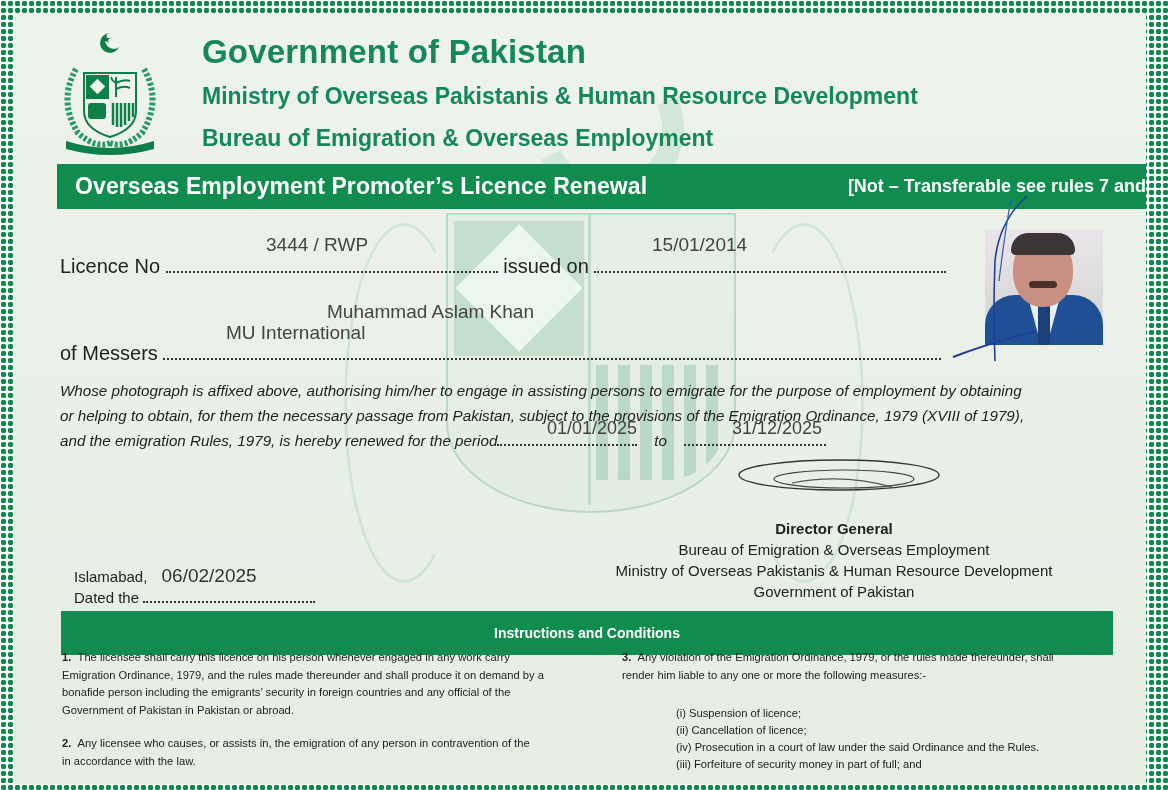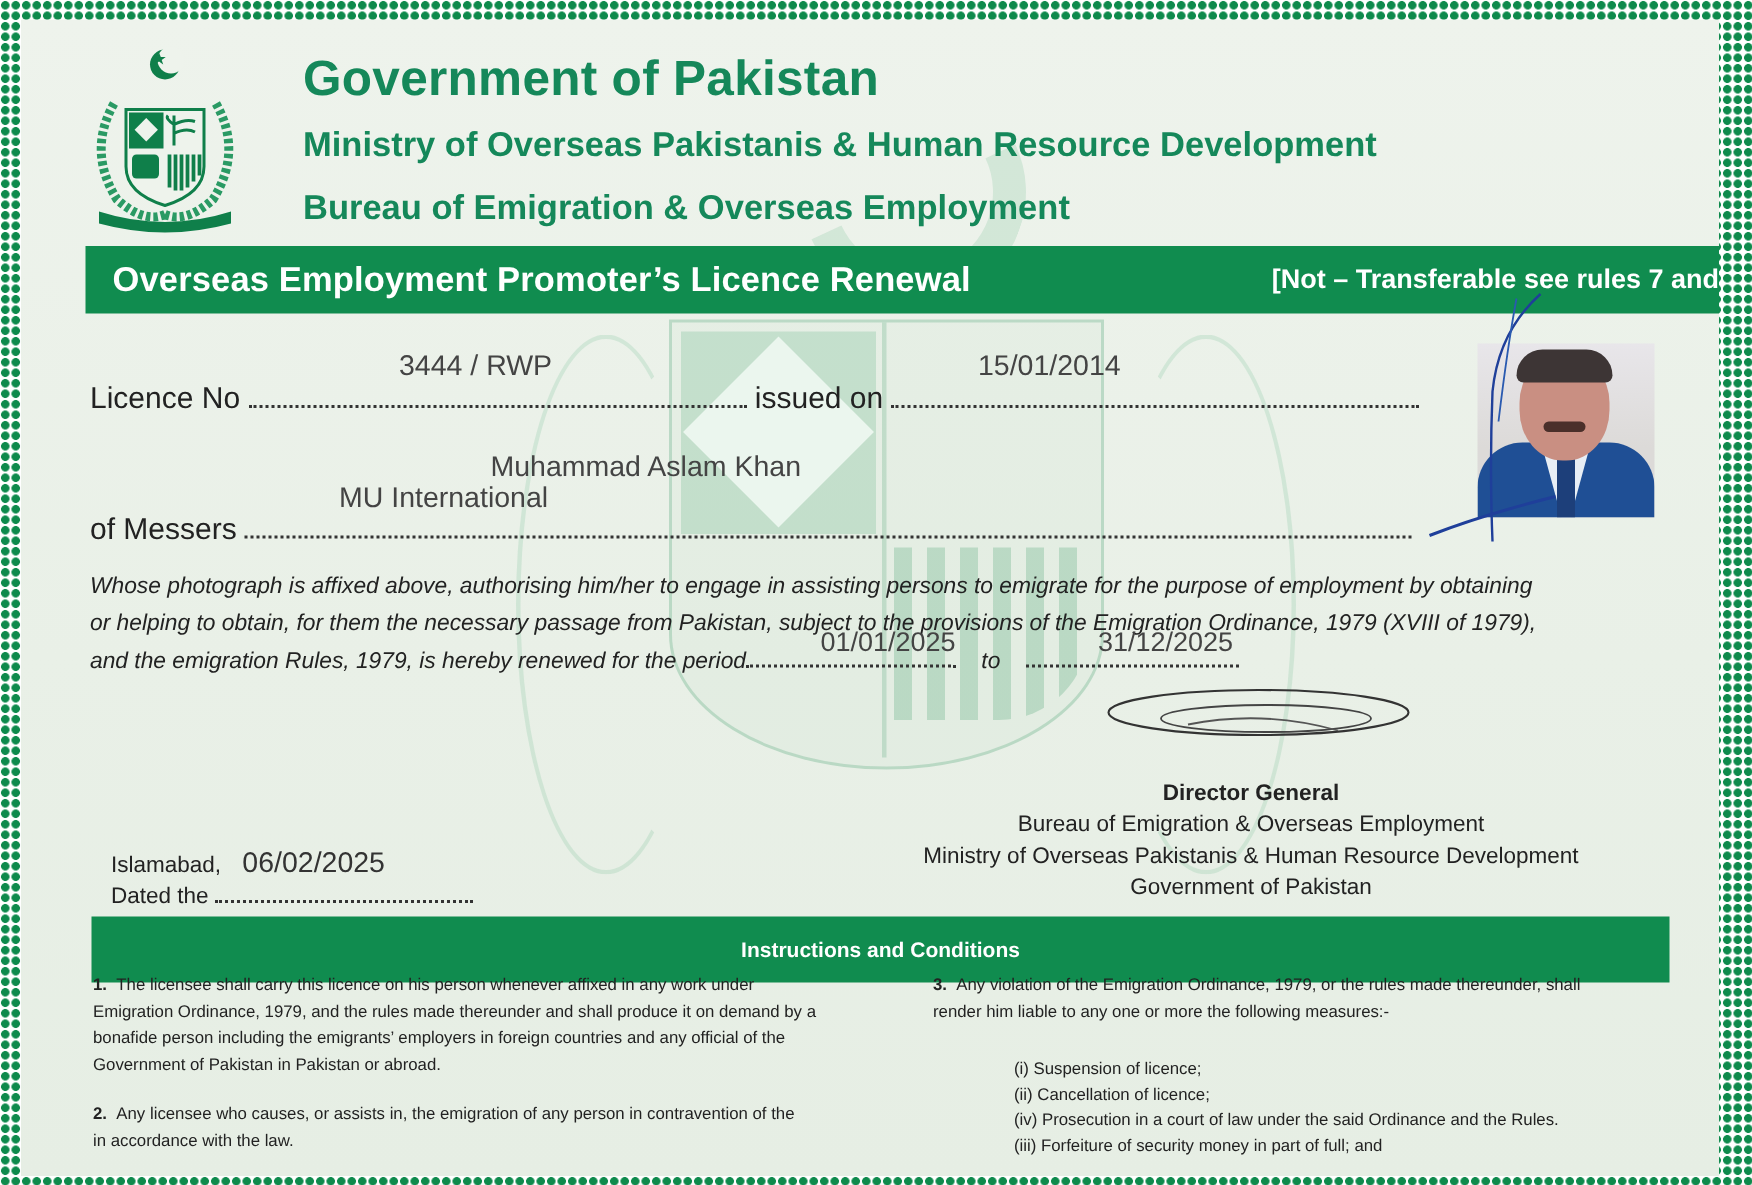--- a/index.html
+++ b/index.html
@@ -205,23 +205,23 @@
 
   <div class="dated">
     <div><span>Islamabad,</span>
       <span style="font-size:19px; color:#333; margin-left:10px;">06/02/2025</span></div>
     <div><span>Dated the</span> <span class="dots" style="width:172px;"></span></div>
   </div>
 
   <div class="band2">Instructions and Conditions</div>
 
   <div class="cond" style="left:48px; top:636px; width:540px;">
-    <div><b>1.</b>&nbsp;&nbsp;<span>The licensee shall carry this licence on his person whenever affixed in any work under</span></div>
+    <div><b>1.</b>&nbsp;&nbsp;<span>The licensee shall carry this licence on his person whenever engaged in any work carry</span></div>
     <div>Emigration Ordinance, 1979, and the rules made thereunder and shall produce it on demand by a</div>
-    <div>bonafide person including the emigrants’ employers in foreign countries and any official of the</div>
+    <div>bonafide person including the emigrants’ security in foreign countries and any official of the</div>
     <div>Government of Pakistan in Pakistan or abroad.</div>
   </div>
 
   <div class="cond" style="left:48px; top:722px; width:540px;">
     <div><b>2.</b>&nbsp;&nbsp;<span>Any licensee who causes, or assists in, the emigration of any person in contravention of the</span></div>
     <div>in accordance with the law.</div>
   </div>
 
   <div class="cond" style="left:608px; top:636px; width:500px;">
     <div><b>3.</b>&nbsp;&nbsp;<span>Any violation of the Emigration Ordinance, 1979, or the rules made thereunder, shall</span></div>

